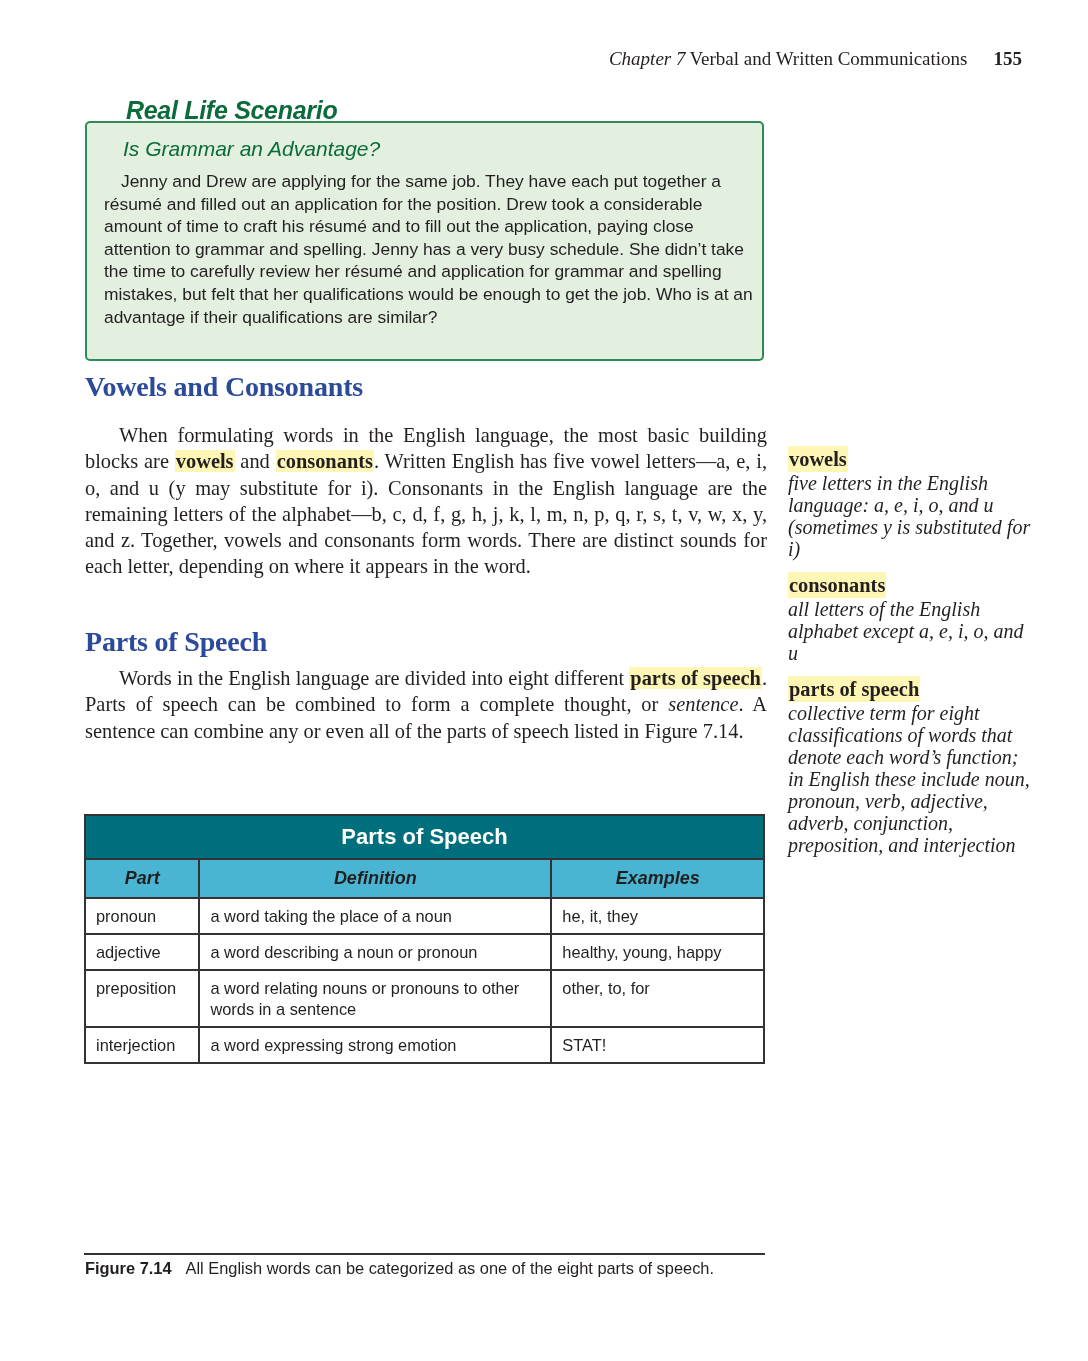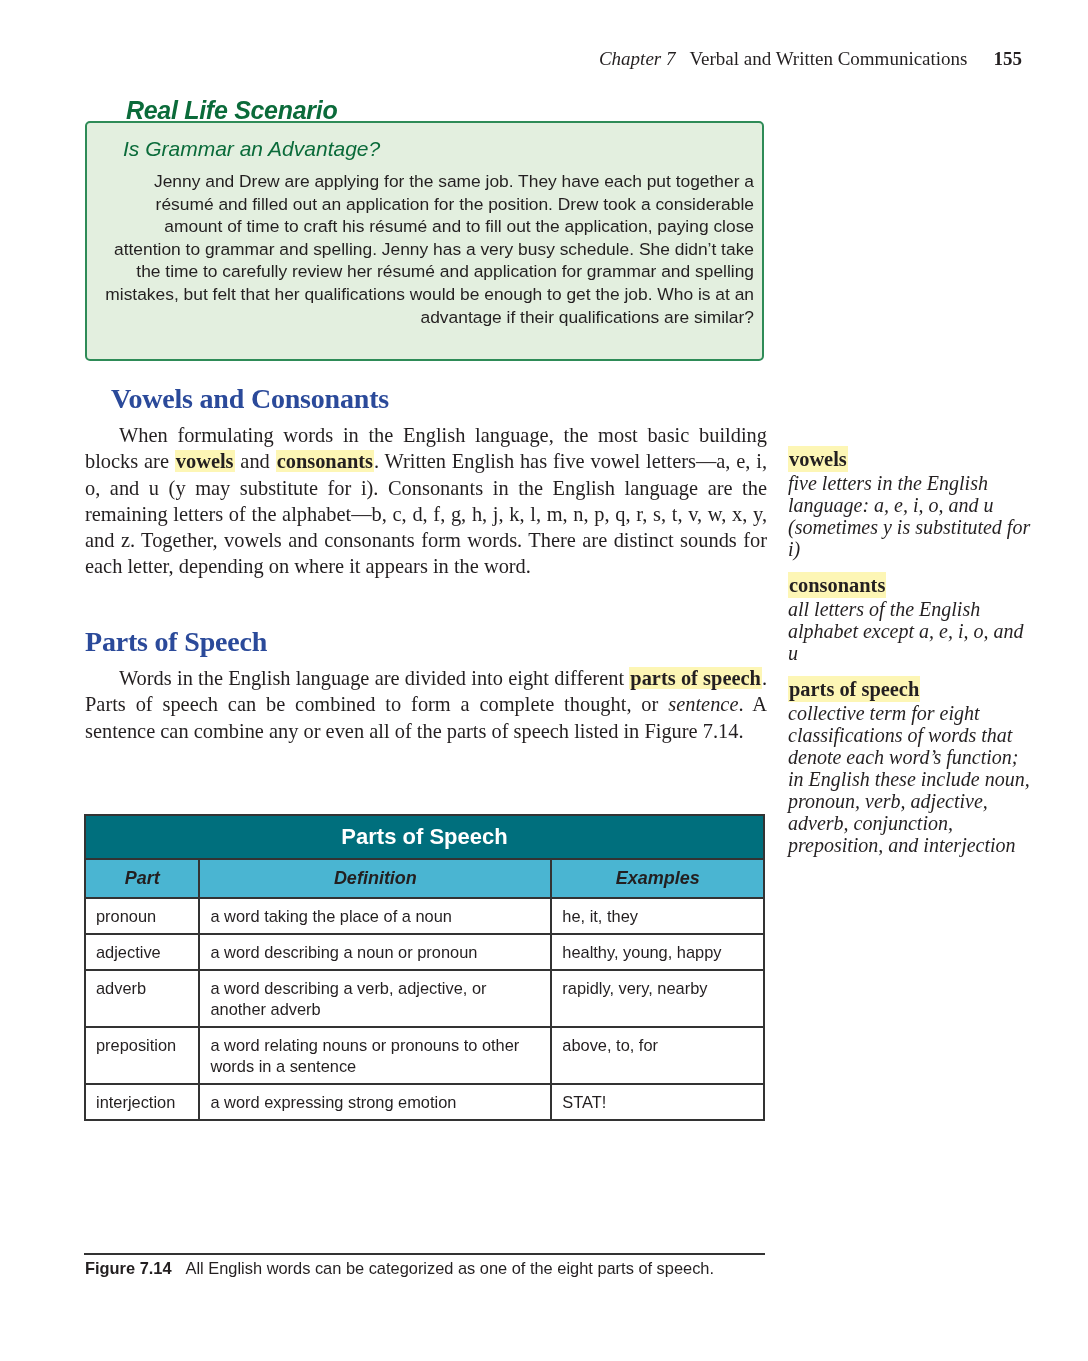--- a/index.html
+++ b/index.html
@@ -5,41 +5,41 @@
   html, body { margin:0; padding:0; }
   body {
     width:1088px; height:1361px; background:#ffffff; position:relative;
     font-family:"Liberation Serif", "DejaVu Serif", serif; color:#231f20;
     overflow:hidden;
   }
   .running-head {
     position:absolute; top:48px; right:66px; font-size:19px; color:#231f20;
     white-space:nowrap;
   }
-  .running-head .ch { font-style:italic; margin-right:14px; }
+  .running-head .ch { font-style:italic; margin-right:4px; }
   .running-head .pg { font-weight:bold; margin-left:26px; }
 
   .scenario-label {
     position:absolute; left:118px; top:96px; font-family:"Liberation Sans", sans-serif;
     font-style:italic; font-weight:bold; font-size:25px; color:#0b6b3a;
     text-decoration:underline; text-underline-offset:4px; text-decoration-thickness:1px;
     letter-spacing:-0.3px;
     margin-left:8px;
   }
   .scenario-box {
     position:absolute; left:85px; top:121px; width:679px; height:240px;
     background:#e3efdf; border:2px solid #2e8b57; border-radius:5px; box-sizing:border-box;
   }
   .scenario-title {
     position:absolute; left:36px; top:14px; font-family:"Liberation Sans", sans-serif;
     font-style:italic; font-size:21px; color:#0b6b3a;
   }
   .scenario-body {
     position:absolute; left:17px; top:47px; width:650px; font-family:"Liberation Sans", sans-serif;
-    font-size:17.4px; line-height:22.6px; color:#231f20; text-indent:17px; margin:0;text-align:right;
+    font-size:17.4px; line-height:22.6px; color:#231f20; text-indent:17px; margin:0;
   }
 
   .h2 {
     position:absolute; left:85px; font-size:28px; font-weight:bold; color:#2b4a9a;
     margin:0; letter-spacing:-0.2px;
   }
   .body-text {
     position:absolute; left:85px; width:682px; font-size:20.4px; line-height:26.3px;
     text-align:justify; text-indent:34px; margin:0; color:#231f20;
   }
@@ -84,21 +84,21 @@
 <div class="running-head">
   <span class="ch">Chapter 7</span><span>Verbal and Written Communications</span><span class="pg">155</span>
 </div>
 
 <div class="scenario-label">Real Life Scenario</div>
 <div class="scenario-box">
   <div class="scenario-title">Is Grammar an Advantage?</div>
   <p class="scenario-body">Jenny and Drew are applying for the same job. They have each put together a résumé and filled out an application for the position. Drew took a considerable amount of time to craft his résumé and to fill out the application, paying close attention to grammar and spelling. Jenny has a very busy schedule. She didn’t take the time to carefully review her résumé and application for grammar and spelling mistakes, but felt that her qualifications would be enough to get the job. Who is at an advantage if their qualifications are similar?</p>
 </div>
 
-<h2 class="h2" style="top:383px;margin-left:26px;">Vowels and Consonants</h2>
+<h2 class="h2" style="top:371px;">Vowels and Consonants</h2>
 <p class="body-text" style="top:422px;"><span>When formulating words in the English language, the most basic building blocks are </span><span class="hl">vowels</span><span> and </span><span class="hl">consonants</span><span>. Written English has five vowel letters—a, e, i, o, and u (y may substitute for i). Consonants in the English language are the remaining letters of the alphabet—b, c, d, f, g, h, j, k, l, m, n, p, q, r, s, t, v, w, x, y, and z. Together, vowels and consonants form words. There are distinct sounds for each letter, depending on where it appears in the word.</span></p>
 
 <h2 class="h2" style="top:626px;">Parts of Speech</h2>
 <p class="body-text" style="top:665px;"><span>Words in the English language are divided into eight different </span><span class="hl">parts of speech</span><span>. Parts of speech can be combined to form a complete thought, or </span><i>sentence</i><span>. A sentence can combine any or even all of the parts of speech listed in Figure 7.14.</span></p>
 
 <div class="margin-notes">
   <div class="note">
     <div><span class="note-term">vowels</span></div>
     <div class="note-def">five letters in the English language: a, e, i, o, and u (sometimes y is substituted for i)</div>
   </div>
@@ -127,28 +127,23 @@
           <td>pronoun</td>
           <td>a word taking the place of a noun</td>
           <td>he, it, they</td>
         </tr>
     <tr>
           <td>adjective</td>
           <td>a word describing a noun or pronoun</td>
           <td>healthy, young, happy</td>
         </tr>
     <tr>
-          <td>adverb</td>
-          <td>a word describing a verb, adjective, or another adverb</td>
-          <td>rapidly, very, nearby</td>
-        </tr>
-    <tr>
           <td>preposition</td>
           <td>a word relating nouns or pronouns to other words in a sentence</td>
-          <td>above, to, for</td>
+          <td>other, to, for</td>
         </tr>
     <tr>
           <td>interjection</td>
           <td>a word expressing strong emotion</td>
           <td>STAT!</td>
         </tr>
   </tbody>
     </table>
 </div>
 

